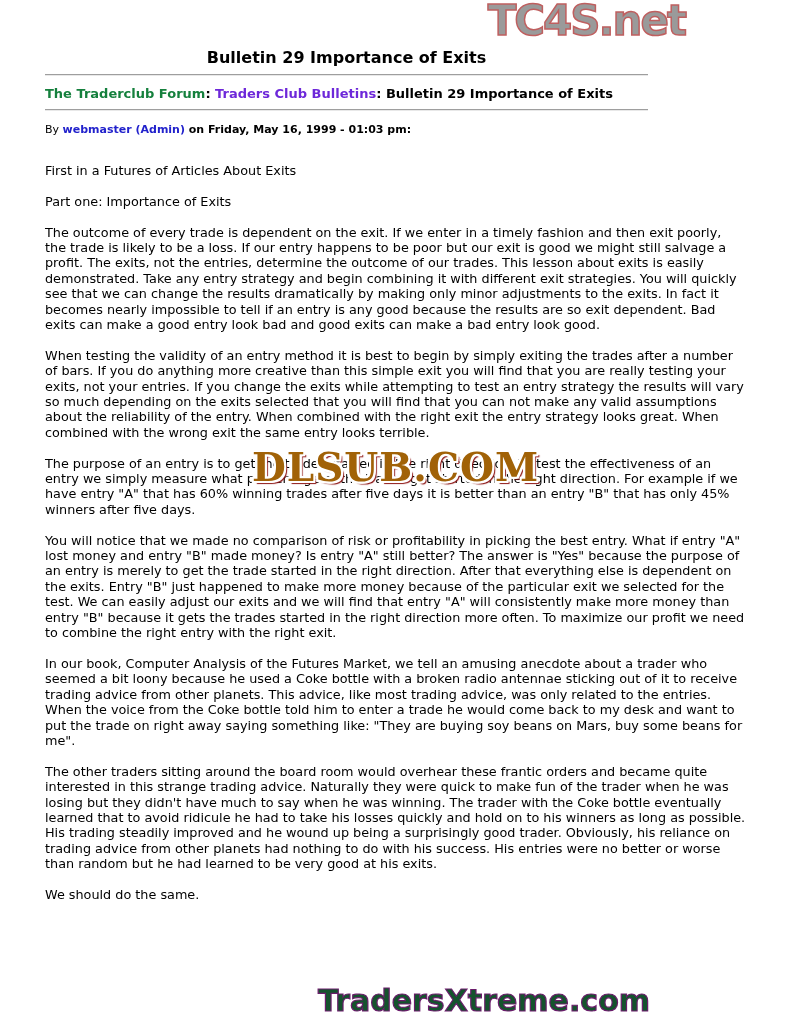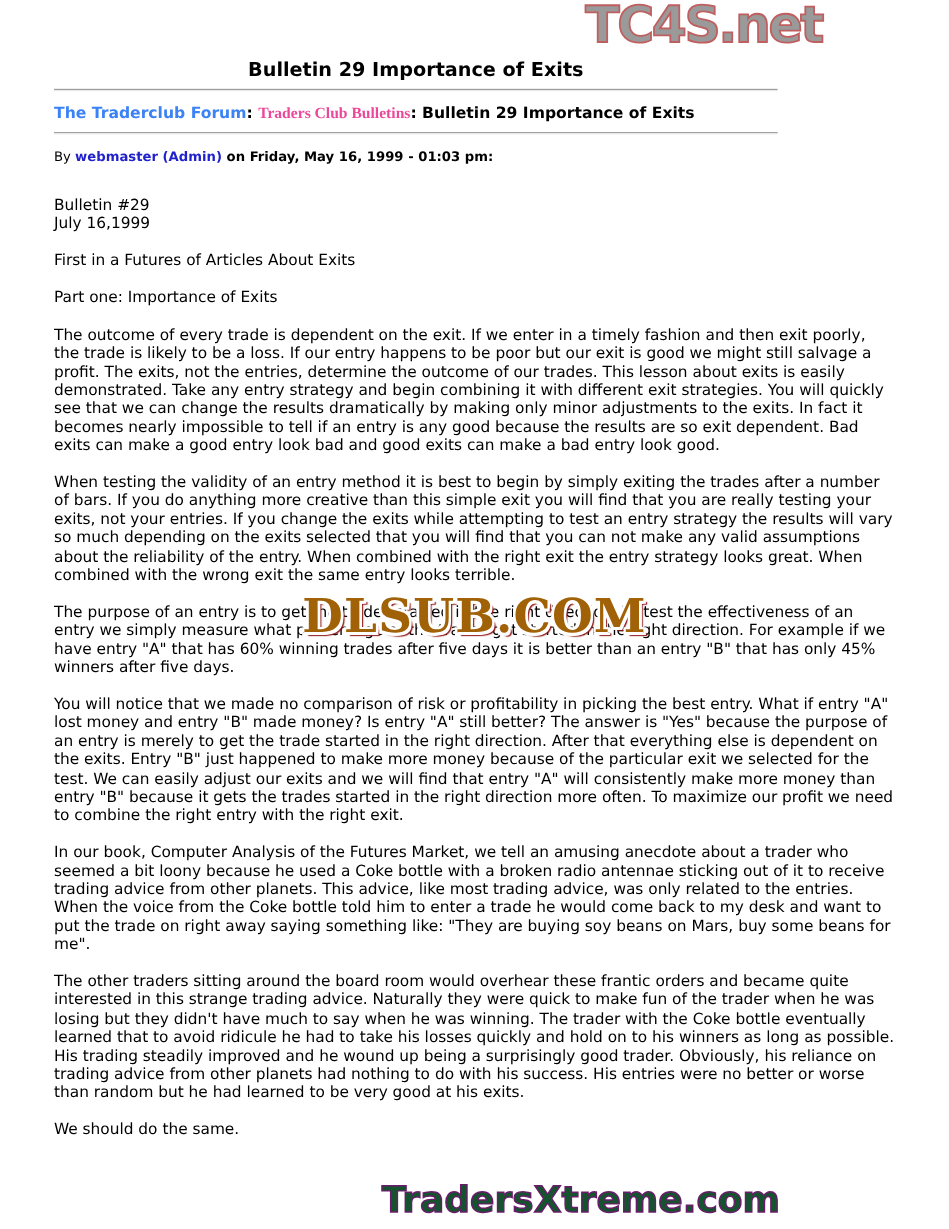--- a/index.html
+++ b/index.html
@@ -24,23 +24,23 @@
     padding-top:48px; text-align:center;
     font-size:16px; font-weight:bold; color:#000;
   }
 
   hr.rule {
     border:none; border-top:1px solid #9e9e9e; border-bottom:1px solid #e8e8e8;
     height:0; margin:7px 0 0 0;
   }
 
   .breadcrumb { margin:10px 0 8px 0; font-size:13px; font-weight:bold; }
-  .breadcrumb .forum-name { color:#3b82f6; }
+  .breadcrumb .forum-name { color:#15803d; }
   .breadcrumb .sep { color:#000; }
-  .breadcrumb a.section-link { color:#ec4899; text-decoration:none; cursor:pointer;font-family:Liberation Serif, serif; }
+  .breadcrumb a.section-link { color:#6d28d9; text-decoration:none; cursor:pointer; }
   .breadcrumb .current { color:#000; }
 
   .byline { margin-top:12px; font-size:11px; color:#000; }
   .byline .author-link { color:#2222cc; font-weight:bold; cursor:pointer; }
   .byline .byline-bold { font-weight:bold; }
 
   .post { margin-top:27px; font-size:12.8px; line-height:15.4px; width:701px; }
   .post p { margin:0 0 15.4px 0; }
 
   .wm-wrap { position:relative; }
@@ -82,21 +82,20 @@
   </div>
 
   <hr class="rule">
 
   <div class="byline">
     <span>By </span><a class="author-link">webmaster (Admin)</a><span class="byline-bold"> on Friday, May 16, 1999 - 01:03 pm:</span>
   </div>
 
   <div class="post">
 
-    <p><span>Bulletin #29</span><br><span>July 16,1999</span></p>
 
     <p>First in a Futures of Articles About Exits</p>
     <p>Part one: Importance of Exits</p>
     <p>The outcome of every trade is dependent on the exit. If we enter in a timely fashion and then exit poorly, the trade is likely to be a loss. If our entry happens to be poor but our exit is good we might still salvage a profit. The exits, not the entries, determine the outcome of our trades. This lesson about exits is easily demonstrated. Take any entry strategy and begin combining it with different exit strategies. You will quickly see that we can change the results dramatically by making only minor adjustments to the exits. In fact it becomes nearly impossible to tell if an entry is any good because the results are so exit dependent. Bad exits can make a good entry look bad and good exits can make a bad entry look good.</p>
     <p>When testing the validity of an entry method it is best to begin by simply exiting the trades after a number of bars. If you do anything more creative than this simple exit you will find that you are really testing your exits, not your entries. If you change the exits while attempting to test an entry strategy the results will vary so much depending on the exits selected that you will find that you can not make any valid assumptions about the reliability of the entry. When combined with the right exit the entry strategy looks great. When combined with the wrong exit the same entry looks terrible.</p>
 
     <div class="wm-wrap">
       <p>The purpose of an entry is to get the trades started in the right direction. To test the effectiveness of an entry we simply measure what percentage of the trades get started in the right direction. For example if we have entry "A" that has 60% winning trades after five days it is better than an entry "B" that has only 45% winners after five days.</p>
       <div class="watermark">DLSUB.COM</div>
     </div>

